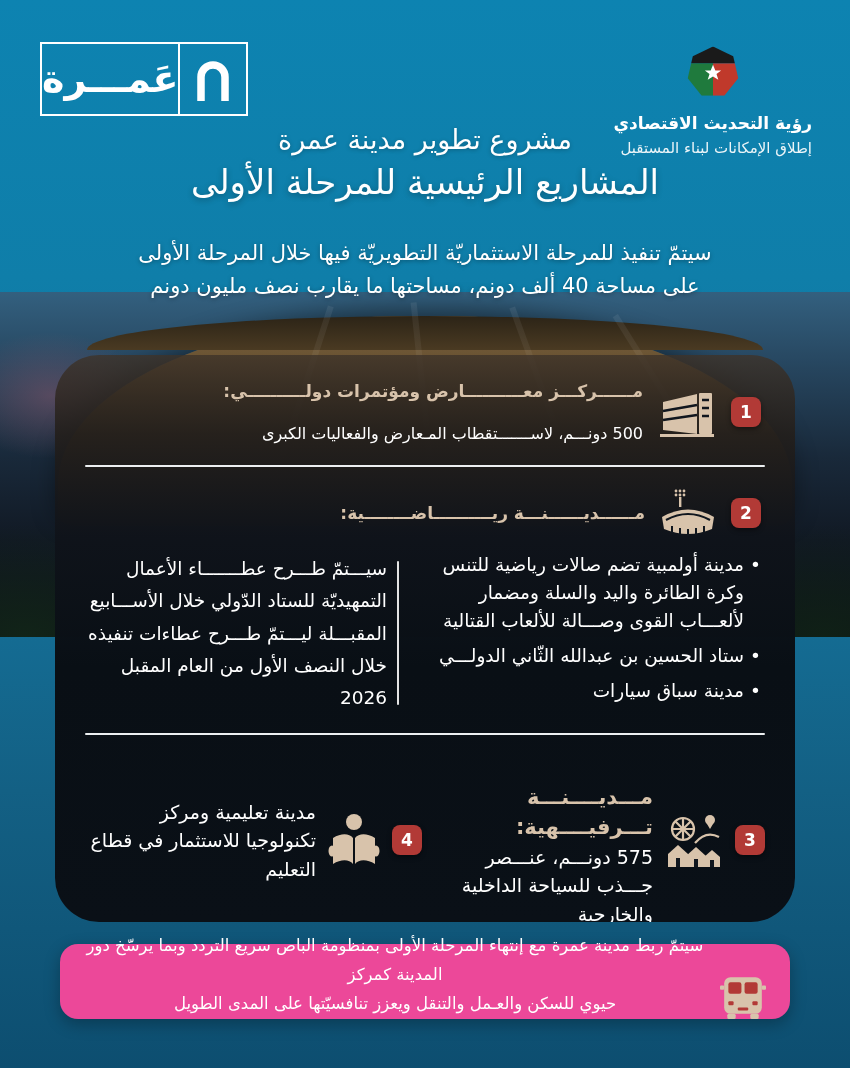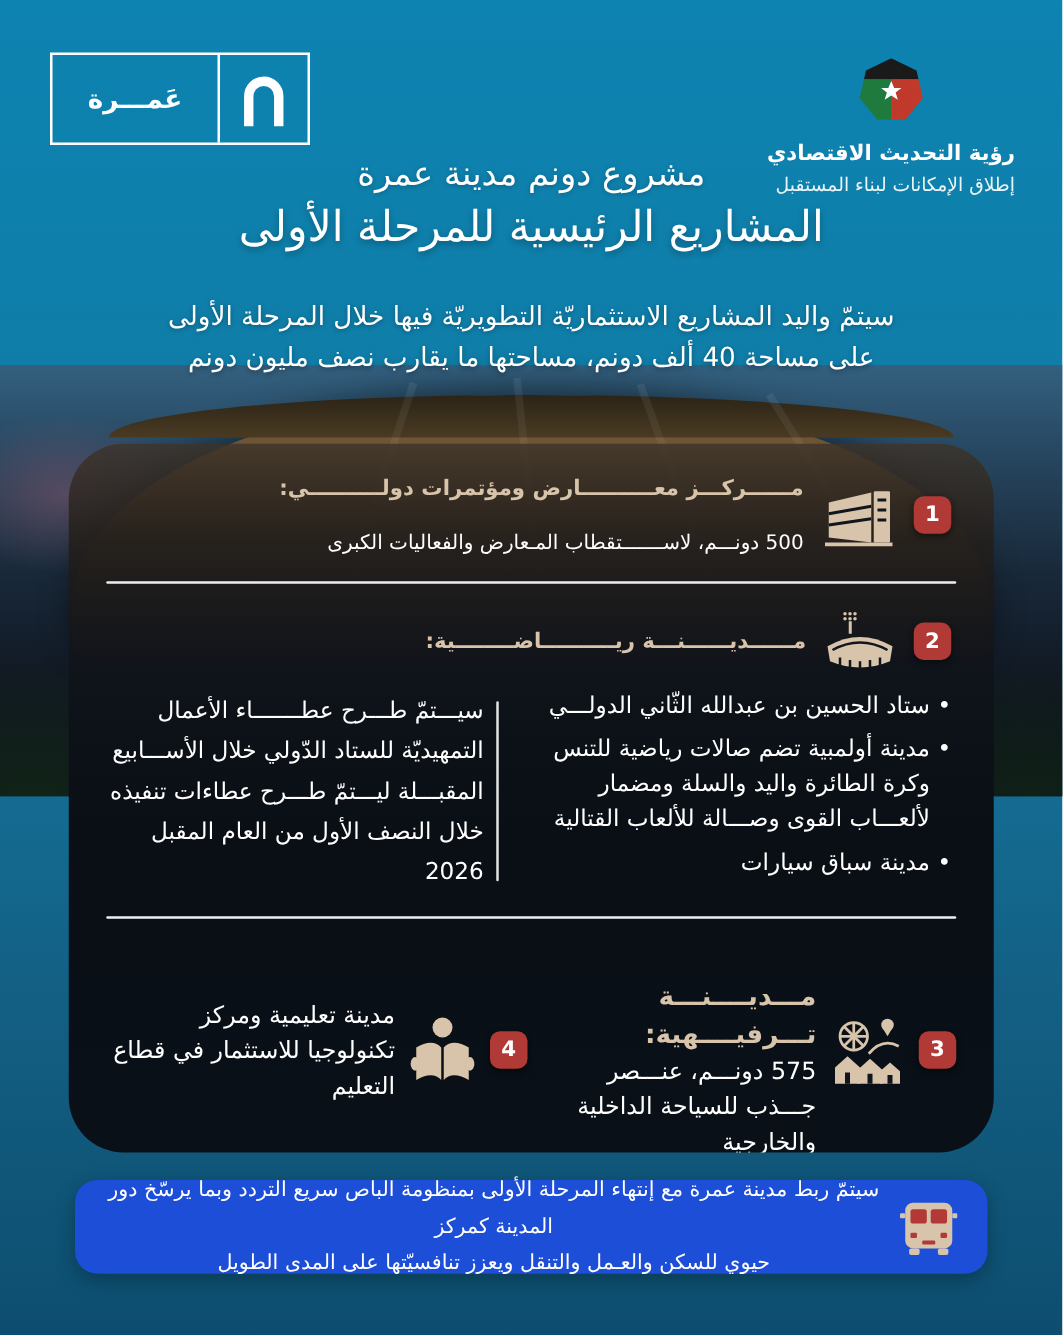--- a/index.html
+++ b/index.html
@@ -28,21 +28,21 @@
     background:linear-gradient(180deg,#fff,transparent); }
   .beam.b1{ left:300px; transform:rotate(18deg);}
   .beam.b2{ left:420px; transform:rotate(-6deg);}
   .beam.b3{ left:540px; transform:rotate(-20deg);}
   .beam.b4{ left:660px; transform:rotate(-32deg);}
 
   
   .brand-box { position:absolute; left:40px; top:42px; width:208px; height:74px;
     border:2.5px solid #fff; display:flex; direction:ltr; }
   .brand-word { flex:1; display:flex; align-items:center; justify-content:center;
-    border-right:2.5px solid #fff; font-size:21px; font-weight:bold; letter-spacing:1px; }
+    border-right:2.5px solid #fff; font-size:38px; font-weight:bold; letter-spacing:1px; }
   .brand-arch { width:70px; display:flex; align-items:center; justify-content:center; }
 
   .vision { position:absolute; right:38px; top:44px; display:flex; direction:rtl;
     align-items:center; gap:12px;flex-direction:column; }
   .vision-text { text-align:right; }
   .vision-title { font-size:17px; font-weight:bold; }
   .vision-sub { font-size:15px; opacity:.92; margin-top:6px; }
 
   
   .kicker { position:absolute; left:0; top:124px; width:850px; text-align:center;
@@ -78,22 +78,22 @@
   .vdiv { width:2px; background:#e4e4e4; margin:10px 10px; border-radius:2px; }
   .col-note { flex:1; font-size:18.5px; line-height:1.75; text-align:right; padding-top:2px; }
 
   .grid-row { display:flex; direction:rtl; padding:14px 30px 6px 24px; }
   .half { width:50%; display:flex; direction:rtl; align-items:center; gap:12px; padding-left:10px; }
   .half .sec-heading { font-size:21px;margin-top:29px; }
   .half .sec-body { font-size:19px; line-height:1.5; margin-top:0; }
 
   
   .banner { position:absolute; left:60px; top:944px; width:730px; height:75px;
-    border-radius:18px; background:#1d4ed8; display:flex; direction:rtl;
-    align-items:center; gap:14px; padding:0 24px; box-shadow:0 5px 16px rgba(0,0,0,.28); }
+    border-radius:18px; background:#ec4899; display:flex; direction:rtl;
+    align-items:flex-end; gap:14px; padding:0 24px; box-shadow:0 5px 16px rgba(0,0,0,.28); }
   .banner-text { flex:1; text-align:center; font-size:16.5px; line-height:1.75; color:#fff; }
 </style>
 </head>
 <body>
 
 <div class="bg"></div>
 
 <div class="photo">
   <div class="stadium-shape"></div>
   <div class="beam b1"></div>
@@ -124,24 +124,24 @@
         <polygon points="20,16 21.8,20.4 26.3,20.4 22.7,23.2 24.1,27.6 20,25 15.9,27.6 17.3,23.2 13.7,20.4 18.2,20.4" fill="#ffffff"></polygon>
       </g>
     </svg>
   </span>
   <div class="vision-text">
     <div class="vision-title">رؤية التحديث الاقتصادي</div>
     <div class="vision-sub">إطلاق الإمكانات لبناء المستقبل</div>
   </div>
 </div>
 
-<div class="kicker">مشروع دونم مدينة عمرة</div>
+<div class="kicker">مشروع تطوير مدينة عمرة</div>
 <div class="title">المشاريع الرئيسية للمرحلة الأولى</div>
 <div class="subtitle">
-  <div>سيتمّ واليد المشاريع الاستثماريّة التطويريّة فيها خلال المرحلة الأولى</div>
+  <div>سيتمّ تنفيذ للمرحلة الاستثماريّة التطويريّة فيها خلال المرحلة الأولى</div>
   <div>على مساحة 40 ألف دونم، مساحتها ما يقارب نصف مليون دونم</div>
 </div>
 
 <div class="card">
 
   <div class="row row1">
     <span class="badge">1</span>
     <span class="icon">
       <svg width="60" height="54" viewBox="0 0 60 54">
         <g fill="#d8c3ab">
@@ -191,22 +191,22 @@
       </svg>
     </span>
     <div class="sec-text">
       <div class="sec-heading">مــــــديــــــنـــة ريــــــــــاضــــــــية:</div>
     </div>
   </div>
 
   <div class="cols">
     <div class="col-bullets">
       <ul>
+        <li>مدينة أولمبية تضم صالات رياضية للتنس وكرة الطائرة واليد والسلة ومضمار لألعـــاب القوى وصـــالة للألعاب القتالية</li>
         <li>ستاد الحسين بن عبدالله الثّاني الدولـــي</li>
-        <li>مدينة أولمبية تضم صالات رياضية للتنس وكرة الطائرة واليد والسلة ومضمار لألعـــاب القوى وصـــالة للألعاب القتالية</li>
         <li>مدينة سباق سيارات</li>
       </ul>
     </div>
     <div class="vdiv"></div>
     <div class="col-note">سيـــتمّ طـــرح عطـــــــاء الأعمال التمهيديّة للستاد الدّولي خلال الأســـابيع المقبـــلة ليـــتمّ طـــرح عطاءات تنفيذه خلال النصف الأول من العام المقبل 2026</div>
   </div>
 
   <div class="sep"></div>
 
   <div class="grid-row">

